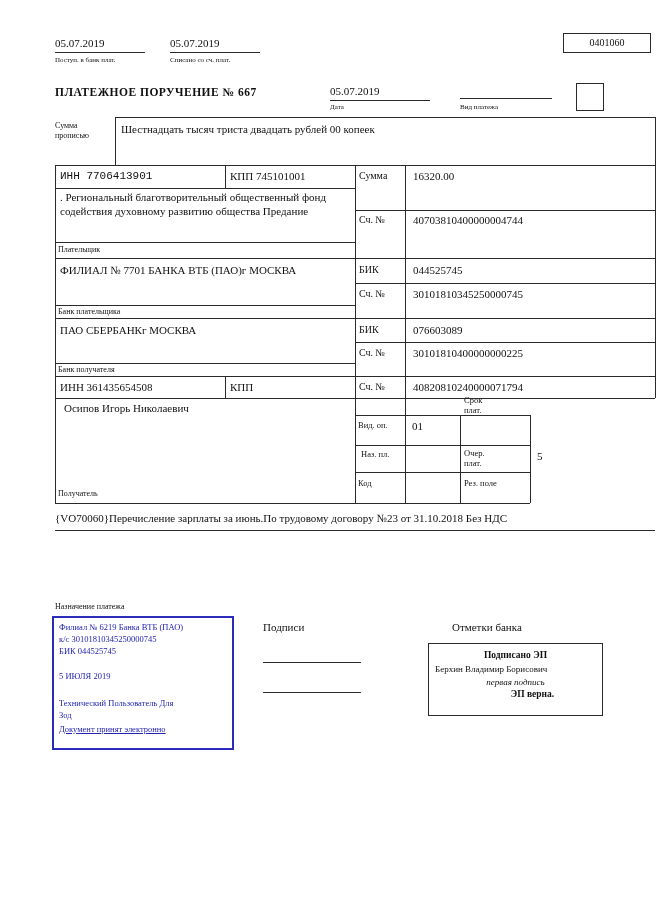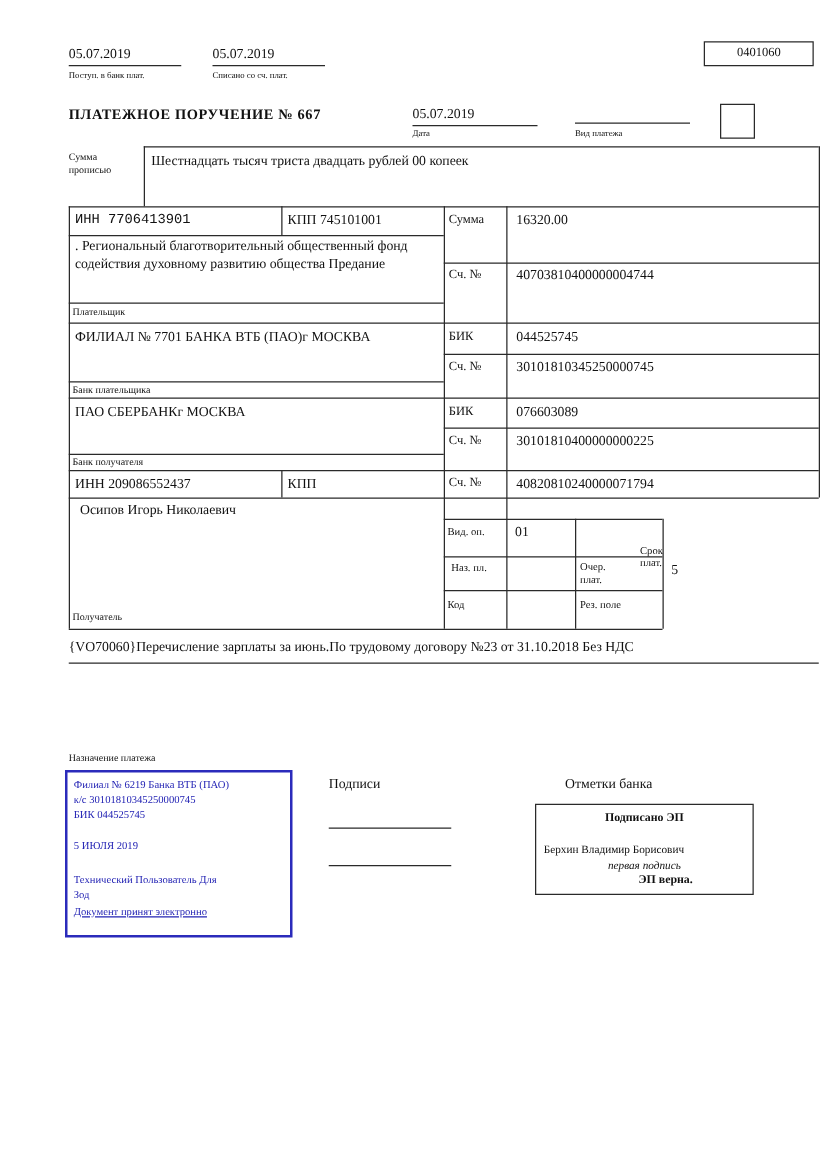--- a/index.html
+++ b/index.html
@@ -86,29 +86,29 @@
   <div class="abs t11" style="left:413px;top:287px;">30101810345250000745</div>
   <div class="abs t8" style="left:58px;top:307px;">Банк плательщика</div>
 
   <div class="abs t11" style="left:60px;top:323px;width:292px;">ПАО СБЕРБАНКг МОСКВА</div>
   <div class="abs t10" style="left:359px;top:323px;">БИК</div>
   <div class="abs t11" style="left:413px;top:323px;">076603089</div>
   <div class="abs t10" style="left:359px;top:346px;">Сч. №</div>
   <div class="abs t11" style="left:413px;top:346px;">30101810400000000225</div>
   <div class="abs t8" style="left:58px;top:365px;">Банк получателя</div>
 
-  <div class="abs t11" style="left:60px;top:380px;">ИНН 209086552437</div>
+  <div class="abs t11" style="left:60px;top:380px;">ИНН 361435654508</div>
   <div class="abs t11" style="left:230px;top:380px;">КПП</div>
   <div class="abs t10" style="left:359px;top:380px;">Сч. №</div>
   <div class="abs t11" style="left:413px;top:380px;">40820810240000071794</div>
   <div class="abs t11" style="left:64px;top:401px;width:292px;">Осипов Игорь Николаевич</div>
 
   <div class="abs t85" style="left:358px;top:420px;">Вид. оп.</div>
   <div class="abs t11" style="left:412px;top:419px;">01</div>
-  <div class="abs t85" style="left:464px;top:435px;width:34px;margin-left:48px;">Срок плат.</div>
+  <div class="abs t85" style="left:464px;top:395px;width:34px;">Срок плат.</div>
   <div class="abs t85" style="left:361px;top:449px;">Наз. пл.</div>
   <div class="abs t85" style="left:464px;top:448px;width:34px;">Очер. плат.</div>
   <div class="abs t11" style="left:537px;top:449px;">5</div>
   <div class="abs t85" style="left:358px;top:478px;">Код</div>
   <div class="abs t85" style="left:464px;top:478px;width:60px;">Рез. поле</div>
   <div class="abs t8" style="left:58px;top:489px;">Получатель</div>
 
   <div class="abs t11" style="left:55px;top:511px;width:600px;">{VO70060}Перечисление зарплаты за июнь.По трудовому договору №23 от 31.10.2018 Без НДС</div>
   <div class="abs t8" style="left:55px;top:602px;">Назначение платежа</div>
 
@@ -122,18 +122,18 @@
     <div style="margin-top:2px;text-decoration:underline;">Документ принят электронно</div>
   </div>
 
   <div class="abs t11" style="left:263px;top:620px;">Подписи</div>
   <div class="hl" style="left:263px;top:662px;width:98px;"></div>
   <div class="hl" style="left:263px;top:692px;width:98px;"></div>
 
   <div class="abs t11" style="left:452px;top:620px;">Отметки банка</div>
   <div class="abs" style="left:428px;top:643px;width:175px;height:73px;border:1px solid #2a2a2a;padding:5px 6px 0 6px;">
     <div style="text-align:center;font-weight:bold;font-size:9.5px;line-height:12px;">Подписано ЭП</div>
-    <div style="font-size:9px;line-height:13px;margin-top:12px;">Берхин Владимир Борисович</div>
+    <div style="font-size:9px;line-height:13px;margin-top:2px;">Берхин Владимир Борисович</div>
     <div style="font-style:italic;font-size:9px;line-height:12px;text-align:center;">первая подпись</div>
     <div style="font-weight:bold;font-size:9.5px;line-height:12px;text-align:center;padding-left:34px;">ЭП верна.</div>
   </div>
 
 </div>
 
 </body></html>

